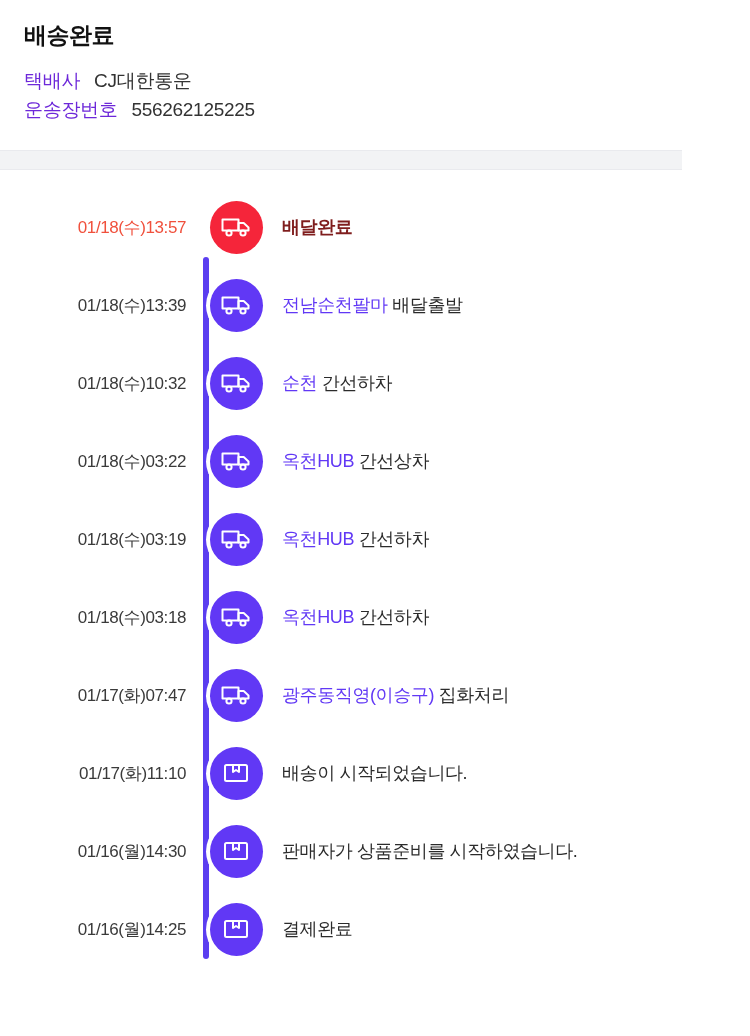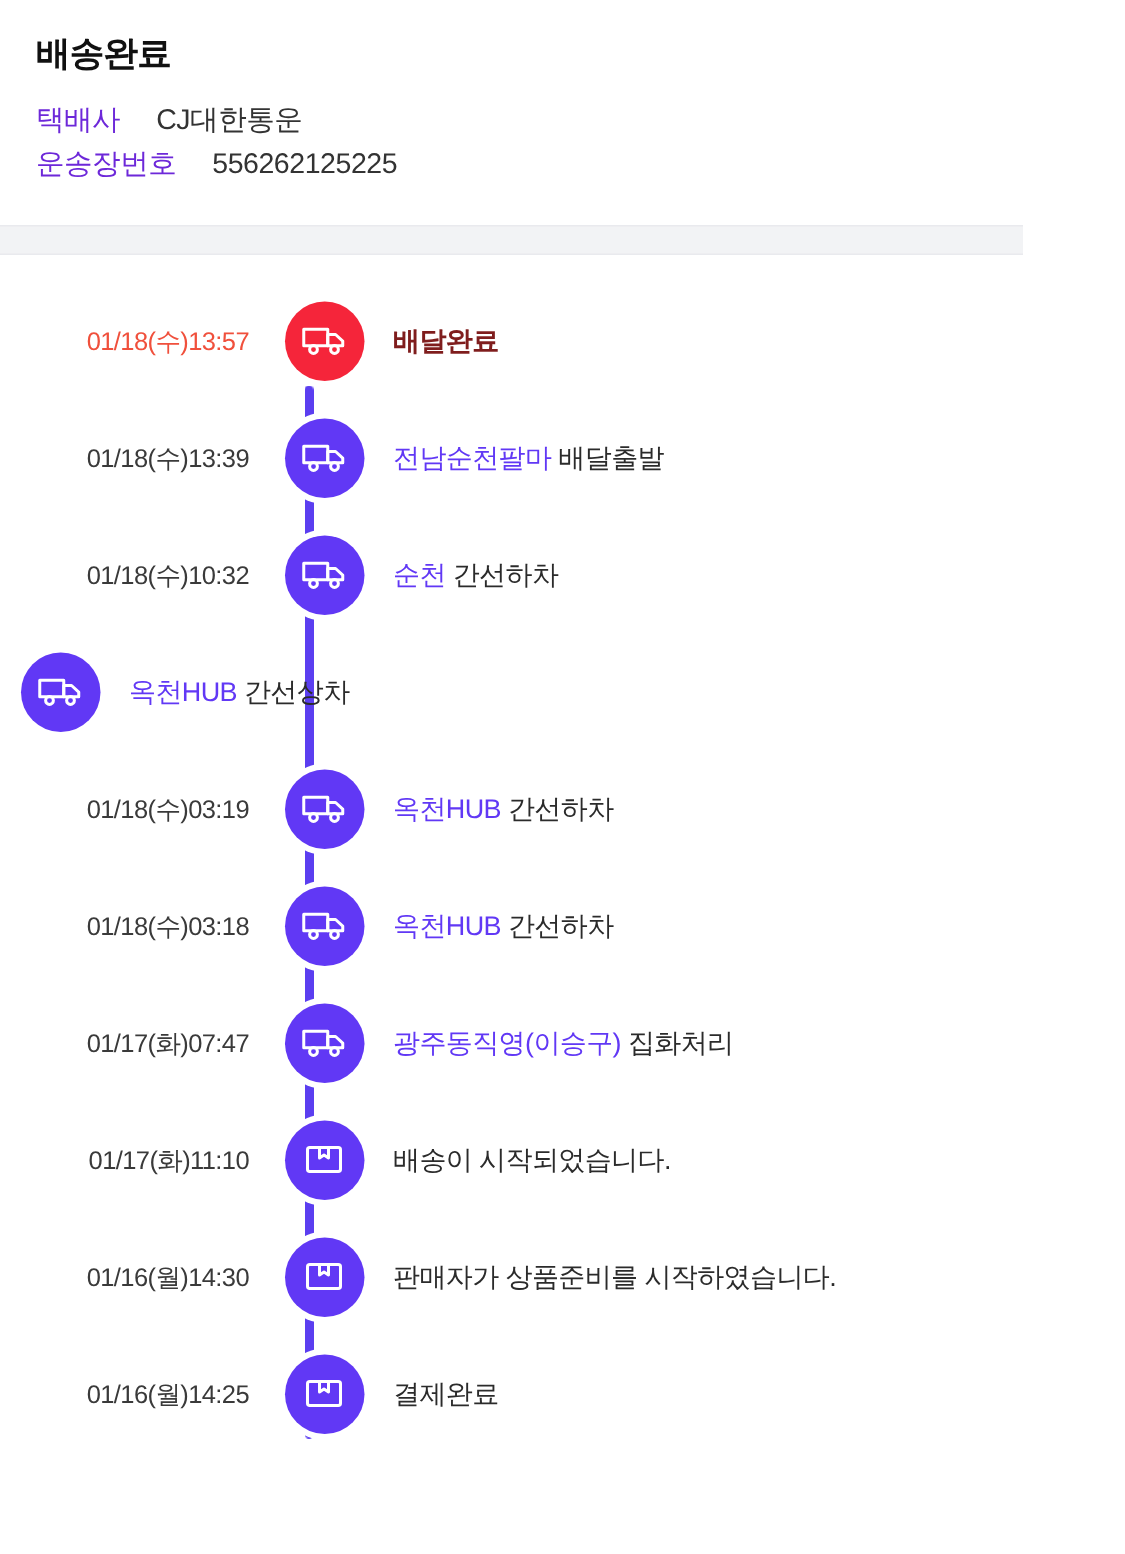--- a/index.html
+++ b/index.html
@@ -41,21 +41,21 @@
     color: #333333;
     line-height: 1.55;
     letter-spacing: -0.3px;
   }
   .info-label {
     color: #6d28d9;
     white-space: nowrap;
   }
   .info-value {
     color: #333333;
-    margin-left: 24px;
+    margin-left: 14px;
     white-space: nowrap;
   }
   .info-single {
     font-size: 19px;
     color: #333333;
     line-height: 1.55;
     letter-spacing: -0.3px;
   }
 
   
@@ -63,20 +63,21 @@
     height: 18px;
     background: #f2f3f5;
     border-top: 1px solid #e9eaee;
     border-bottom: 1px solid #e9eaee;
   }
 
   
   .timeline {
     position: relative;
     padding: 18px 0 0 0;
+    margin-left: 20px;
   }
   .track {
     position: absolute;
     left: 203px;
     top: 60px;
     width: 6px;
     background: #5b3ef0;
     border-radius: 3px;
     z-index: 0;
   }
@@ -198,20 +199,21 @@
                 <path d="M1.5 3.5h16v11h-16z" stroke="#ffffff" stroke-width="2" stroke-linejoin="round"></path>
                 <path d="M17.5 7h5.2l4.8 4.4v3.1h-10z" stroke="#ffffff" stroke-width="2" stroke-linejoin="round"></path>
                 <circle cx="8" cy="17" r="2.6" stroke="#ffffff" stroke-width="2"></circle>
                 <circle cx="22" cy="17" r="2.6" stroke="#ffffff" stroke-width="2"></circle>
               </svg>
             </div>
           </div>
           <div class="step-text"><span class="loc">순천</span> <span>간선하차</span></div>
         </div>
         <div class="step">
+          <div class="step-time">01/18(수)03:22</div>
           <div class="badge-cell">
             <div class="badge">
               <svg width="30" height="22" viewBox="0 0 30 22" fill="none" xmlns="http://www.w3.org/2000/svg">
                 <path d="M1.5 3.5h16v11h-16z" stroke="#ffffff" stroke-width="2" stroke-linejoin="round"></path>
                 <path d="M17.5 7h5.2l4.8 4.4v3.1h-10z" stroke="#ffffff" stroke-width="2" stroke-linejoin="round"></path>
                 <circle cx="8" cy="17" r="2.6" stroke="#ffffff" stroke-width="2"></circle>
                 <circle cx="22" cy="17" r="2.6" stroke="#ffffff" stroke-width="2"></circle>
               </svg>
             </div>
           </div>

